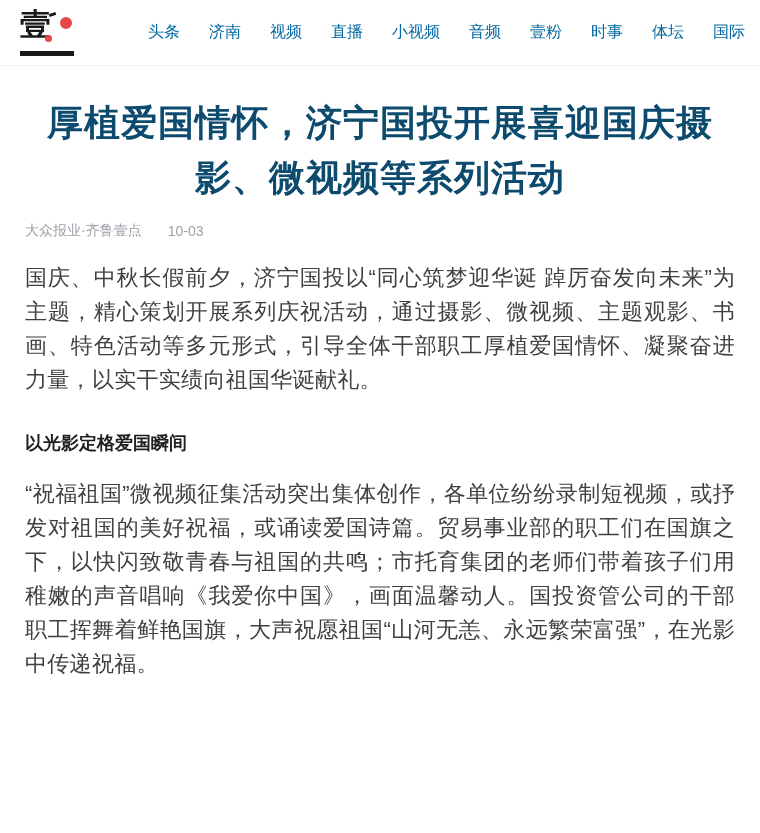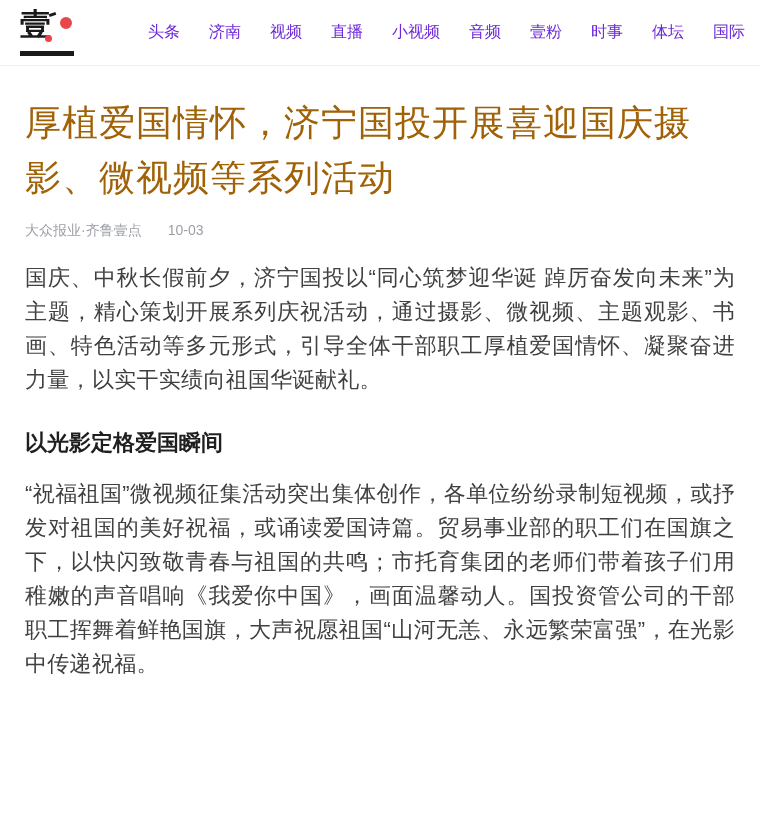--- a/index.html
+++ b/index.html
@@ -65,56 +65,58 @@
     position: absolute;
     left: 0; right: 0; bottom: 0;
     height: 5px;
     background: #1a1a1a;
   }
   .nav-items {
     display: flex;
     gap: 29px;
     margin-left: 74px;
     font-size: 16px;
-    color: #6d28d9;
+    color: #0369a1;
   }
   .nav-item { cursor: pointer; }
 
   
   .article {
     padding: 0 25px;
   }
   .article-title {
     margin-top: 29px;
     font-size: 36px;
     line-height: 55px;
-    font-weight: 400;
-    color: #a16207;
+    font-weight: 700;
+    color: #0c4a6e;
     letter-spacing: 1px;
     font-family: "Liberation Sans", "DejaVu Sans", sans-serif;
+    text-align: center;
   }
   .byline {
     margin-top: 17px;
     display: flex;
+    align-items: center;
     gap: 26px;
     font-size: 14px;
     color: #9c9fa5;
   }
   .article-body p.body-paragraph {
     margin-top: 21px;
     font-size: 22px;
     line-height: 34px;
     text-align: justify;
     color: #404040;
     letter-spacing: 0.3px;
   }
   .article-body h2.body-heading {
     margin-top: 17px;
     padding-top: 16px;
-    font-size: 22px;
+    font-size: 18px;
     line-height: 26px;
     font-weight: 700;
     color: #1f1f1f;
   }
 </style>
 </head>
 <body>
 
 <header class="top-nav">
   <div class="logo">

